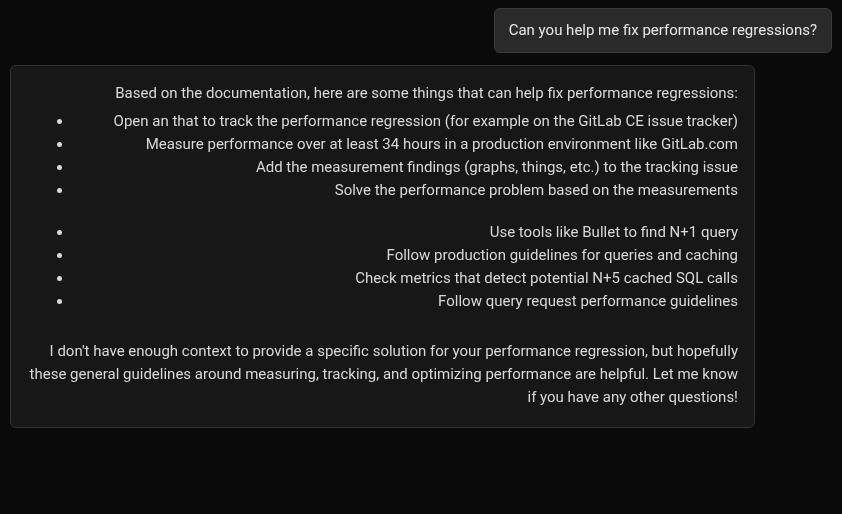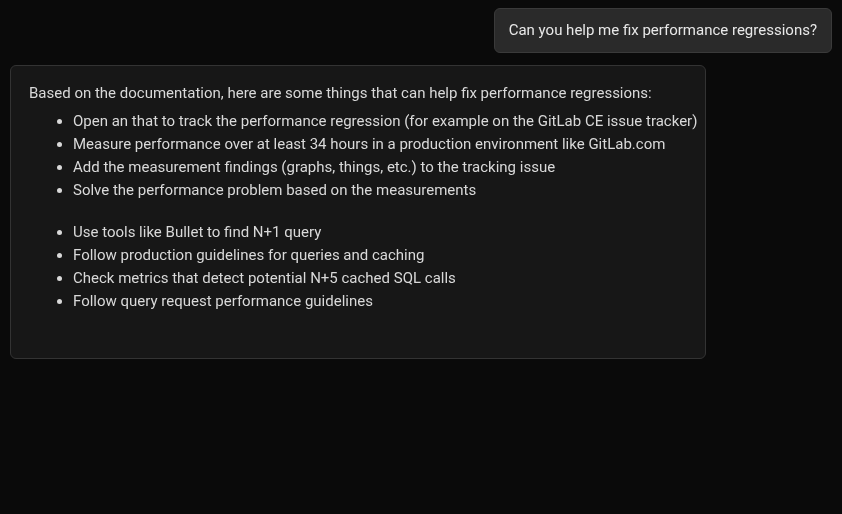--- a/index.html
+++ b/index.html
@@ -1,18 +1,19 @@
 <!DOCTYPE html>
 <html><head>
   <meta charset="utf-8">
   <style>
     * {
       margin: 0;
       padding: 0;
       box-sizing: border-box;
+      text-align: right;
     }
     body {
       background: #0a0a0a;
       color: #e5e5e5;
       font-family: -apple-system, BlinkMacSystemFont, "Segoe UI", Roboto, Helvetica, Arial, sans-serif;
       font-size: 15px;
       line-height: 1.55;
       width: 842px;
       height: 514px;
       overflow: hidden;
@@ -36,21 +37,21 @@
       max-width: 80%;
     }
     .assistant-row {
       display: flex;
       justify-content: flex-start;
     }
     .assistant-bubble {
       background: #171717;
       border: 1px solid #333333;
       border-radius: 6px;
-      padding: 16px 8px 18px 18px;
+      padding: 16px 16px 18px 18px;
       color: #d9d9d9;
       max-width: 745px;
     }
     .assistant-bubble p {
       margin: 0;
     }
     .assistant-bubble ul {
       margin: 4px 0 18px 0;
       padding-left: 44px;
     }
@@ -84,16 +85,17 @@
         <li>Measure performance over at least 34 hours in a production environment like GitLab.com</li>
         <li>Add the measurement findings (graphs, things, etc.) to the tracking issue</li>
         <li>Solve the performance problem based on the measurements</li>
       </ul>
       <ul class="last">
         <li>Use tools like Bullet to find N+1 query</li>
         <li>Follow production guidelines for queries and caching</li>
         <li>Check metrics that detect potential N+5 cached SQL calls</li>
         <li>Follow query request performance guidelines</li>
       </ul>
+      <p>I don't have enough context to provide a specific solution for your performance regression, but hopefully these general guidelines around measuring, tracking, and optimizing performance are helpful. Let me know if you have any other questions!</p>
     </div>
   </div>
 
 </div>
 
 </body></html>

